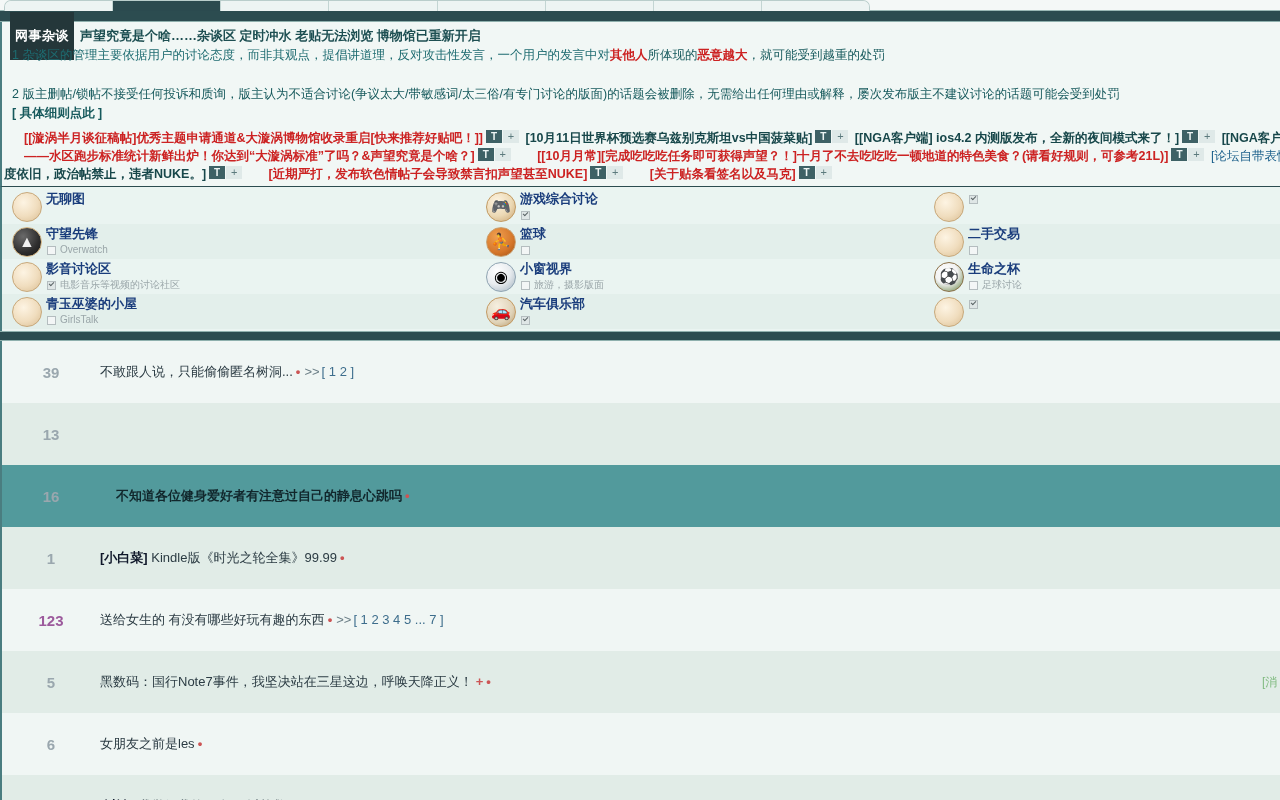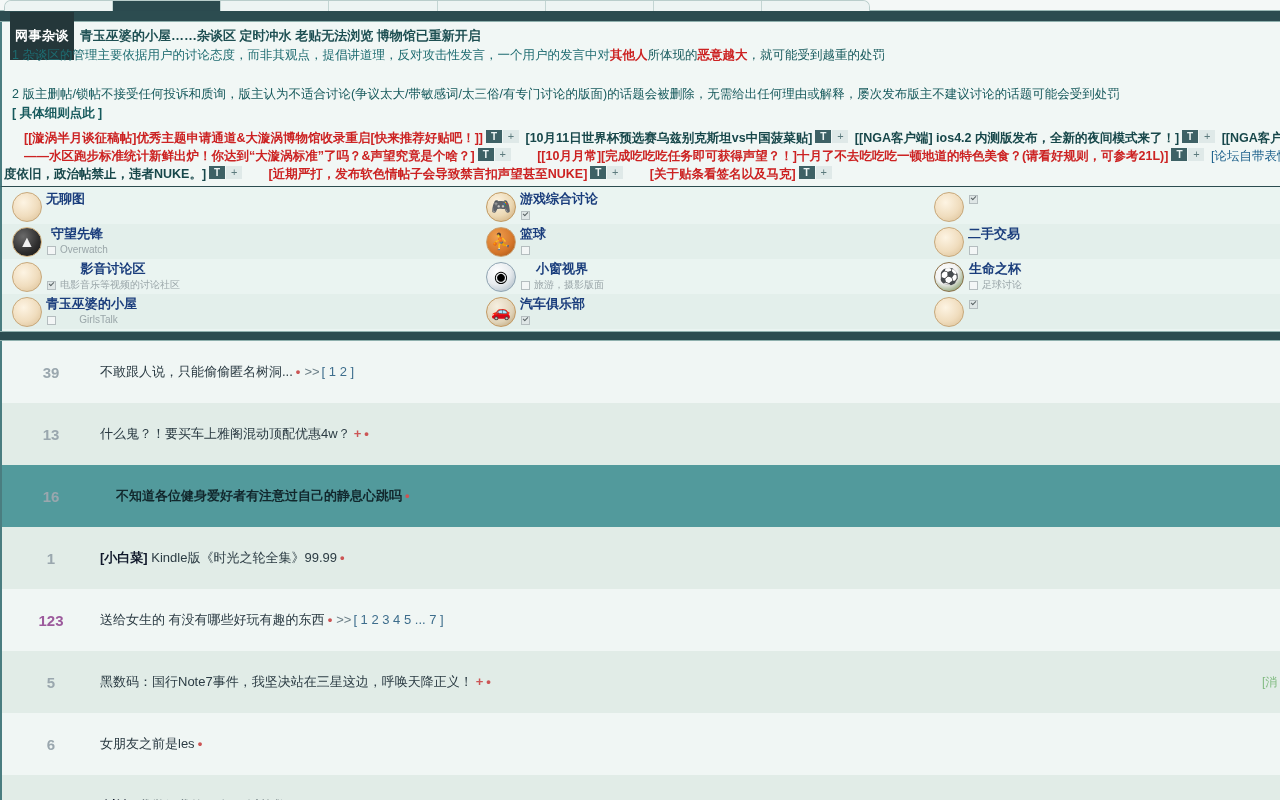--- a/index.html
+++ b/index.html
@@ -185,21 +185,21 @@
     border-color: #c49a63;
   }
   .bicon.soccer {
     background: radial-gradient(circle at 40% 34%, #ffffff 0%, #f2f2f2 45%, #5d7d3a 100%);
     border-color: #8a7048;
   }
   .bicon.ctrl {
     background: radial-gradient(circle at 36% 30%, #fdf3e0 0%, #ecd9b5 55%, #c9a471 100%);
     border-color: #c29a62;
   }
-  .binfo { display: flex; flex-direction: column; min-width: 0; text-align: center; }
+  .binfo { display: flex; flex-direction: column; min-width: 0; }
   .bname {
     font-size: 13px;
     font-weight: bold;
     color: #1a3d7c;
     line-height: 16px;
     white-space: nowrap;
   }
   .bsub {
     font-size: 10px;
     color: #9aa6a9;
@@ -298,21 +298,21 @@
       <div class="tab"></div>
       <div class="tab"></div>
     </div>
 </div>
 
 <div class="topband"></div>
 
 <div class="announce">
   <div class="ann-title-row">
     <span class="ann-badge">网事杂谈</span>
-    <span class="ann-title-text">青玉巫婆的小屋……杂谈区 定时冲水 老贴无法浏览 博物馆已重新开启</span>
+    <span class="ann-title-text">声望究竟是个啥……杂谈区 定时冲水 老贴无法浏览 博物馆已重新开启</span>
   </div>
 
   <div class="ann-line">
     <span class="num">1 杂谈区的管理主要依据用户的讨论态度，而非其观点，提倡讲道理，反对攻击性发言，一个用户的发言中对</span><span class="hot">其他人</span><span>所体现的</span><span class="hot">恶意越大</span><span>，就可能受到越重的处罚</span>
   </div>
 
   <div class="ann-line gap">2 版主删帖/锁帖不接受任何投诉和质询，版主认为不适合讨论(争议太大/带敏感词/太三俗/有专门讨论的版面)的话题会被删除，无需给出任何理由或解释，屡次发布版主不建议讨论的话题可能会受到处罚</div>
 
   <div class="ann-detail">[ 具体细则点此 ]</div>
 </div>
@@ -443,21 +443,20 @@
 <div class="divider"></div>
 
 <div class="threads" id="thread-list">
     <div class="trow">
       <div class="tcount">39</div>
       <div class="ttitle"><span>不敢跟人说，只能偷偷匿名树洞...</span><span class="dot">•</span><span class="arrows">&gt;&gt;</span><span class="pages">[ 1 2 ]</span></div>
       <div class="trow-right"></div>
     </div>
     <div class="trow alt">
       <div class="tcount">13</div>
-      <div class="ttitle"><span>什么鬼？！要买车上雅阁混动顶配优惠4w？</span><span class="plus">+</span><span class="dot">•</span></div>
       <div class="trow-right"></div>
     </div>
     <div class="trow sel">
       <div class="tcount">16</div>
       <div class="ttitle"><span>不知道各位健身爱好者有注意过自己的静息心跳吗</span><span class="dot">•</span></div>
       <div class="trow-right"></div>
     </div>
     <div class="trow alt">
       <div class="tcount">1</div>
       <div class="ttitle"><span class="pfx">[小白菜] </span><span>Kindle版《时光之轮全集》99.99</span><span class="dot">•</span></div>

